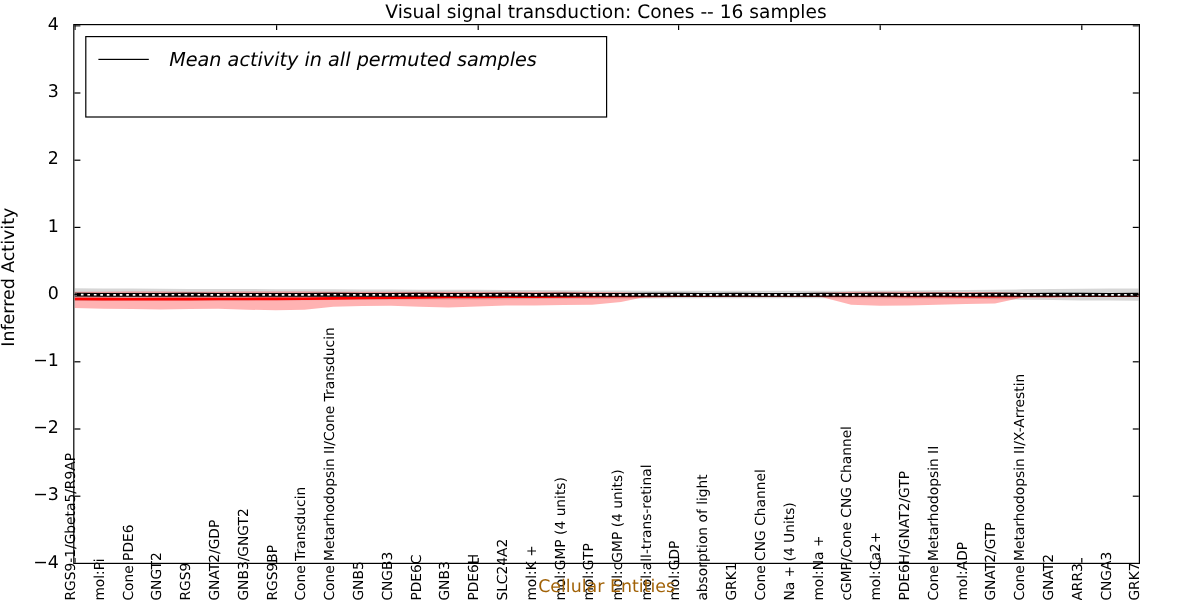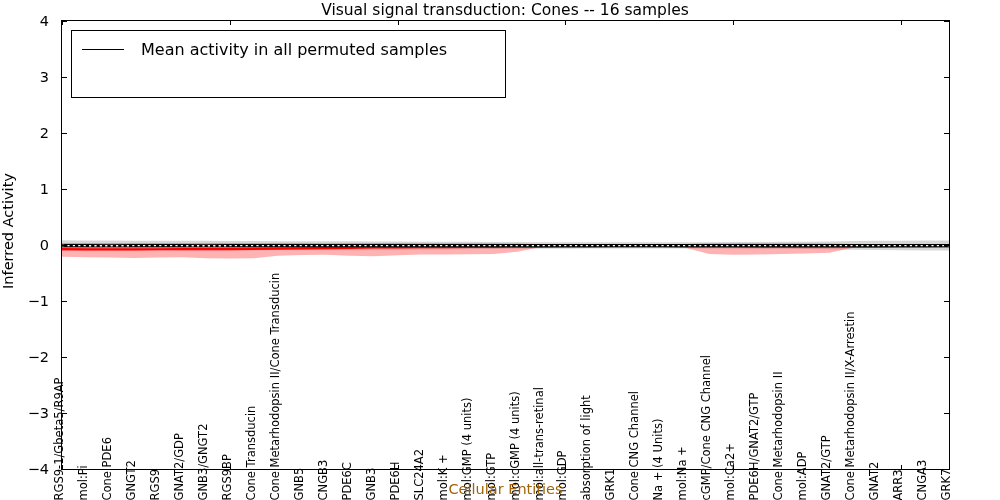--- a/index.html
+++ b/index.html
@@ -105,21 +105,21 @@
     height:28px;
     display:flex;align-items:center;
   }
   .legend-row.r0{top:4px;}
   .legend-row.r1{top:33px;}
   .legend-line{
     width:42px;height:0;
     border-top-width:1.6px;border-top-style:solid;
     margin-right:17px;
   }
-  .legend-text{font-size:16px;color:#000;white-space:nowrap;}
+  .legend-text{font-size:16px;color:#000;white-space:nowrap;font-style:italic;}
 
   svg{display:block;}
 </style>
 </head>
 <body>
 
 <div id="root">
 
   <div class="chart-title">Visual signal transduction: Cones -- 16 samples</div>
 

